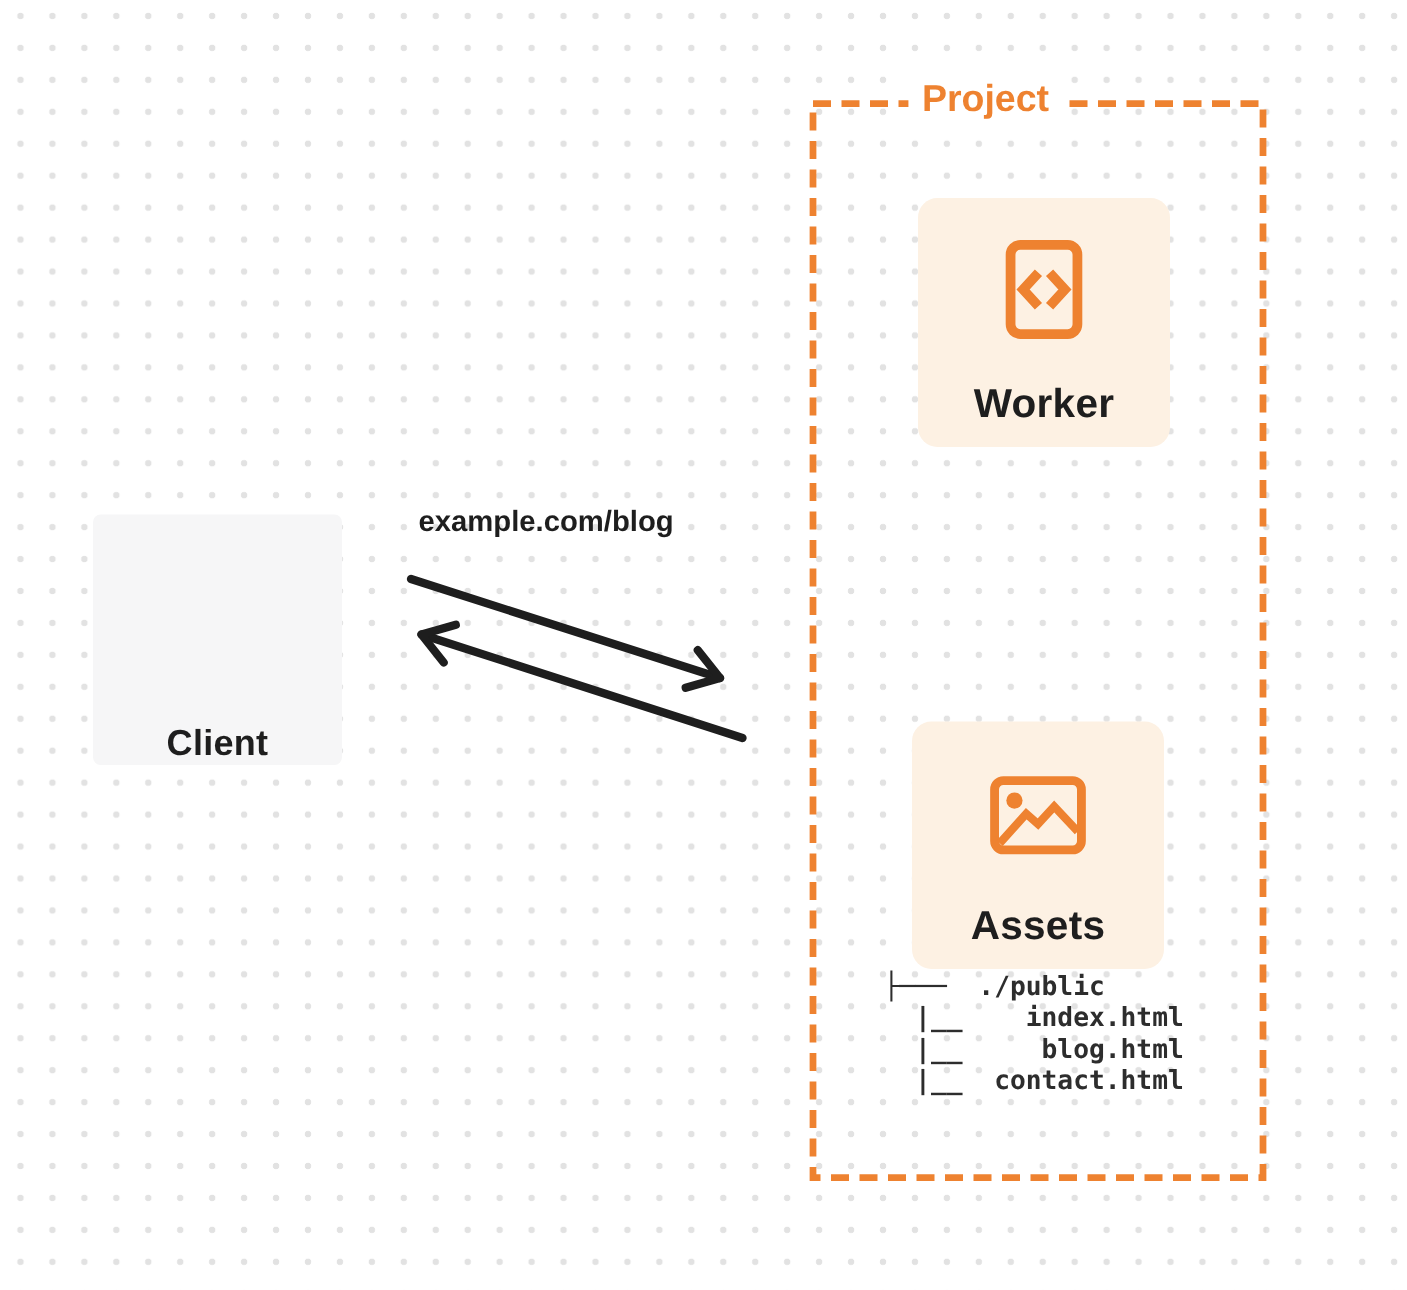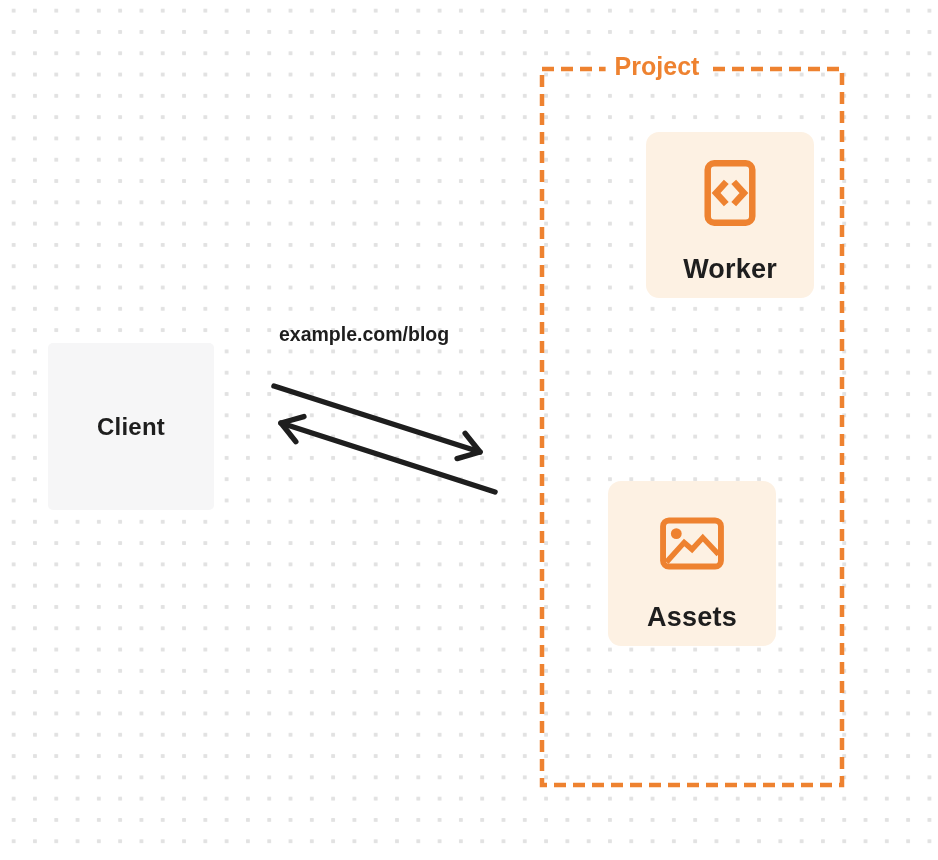--- a/index.html
+++ b/index.html
@@ -24,40 +24,40 @@
   }
   .overlay {
     position: absolute;
     left: 0;
     top: 0;
     width: 938px;
     height: 860px;
   }
   .client-box {
     position: absolute;
-    left: 48px;
+    left: 62px;
     top: 343px;
     width: 166px;
     height: 167px;
     background: #f6f6f7;
     border-radius: 5px;
     display: flex;
-    align-items: center;
+    align-items: flex-end;
     justify-content: center;
   }
   .client-box .label {
     font-size: 24px;
     font-weight: 700;
     color: #1e1e1e;
     letter-spacing: 0.2px;
   }
   .request-label {
     position: absolute;
     left: 279px;
-    top: 323px;
+    top: 337px;
     font-size: 19.5px;
     font-weight: 700;
     color: #1e1e1e;
     white-space: nowrap;
   }
   .project-label {
     position: absolute;
     left: 657px;
     top: 50px;
     transform: translateX(-50%);
@@ -79,21 +79,21 @@
     align-items: center;
   }
   .card .card-label {
     font-size: 27px;
     font-weight: 700;
     color: #1e1e1e;
     line-height: 30px;
     letter-spacing: 0.2px;
   }
   .worker-card {
-    left: 646px;
+    left: 612px;
     top: 132px;
     height: 166px;
     padding-top: 27px;
     box-sizing: content-box;
   }
   .worker-card { padding-top: 0; }
   .worker-card .icon-wrap { margin-top: 27px; }
   .worker-card .card-label { margin-top: 27px; }
   .assets-card {
     left: 608px;
@@ -160,14 +160,20 @@
     <span class="icon-wrap">
       <svg width="66" height="53" viewBox="0 0 66 54" xmlns="http://www.w3.org/2000/svg">
         <rect x="3.5" y="3.5" width="59" height="47" rx="6" fill="none" stroke="#ee8230" stroke-width="6"></rect>
         <circle cx="17" cy="17" r="5.5" fill="#ee8230"></circle>
         <path d="M7 46 L25 26 L33 33 L44 21 L60 38" fill="none" stroke="#ee8230" stroke-width="5.5" stroke-linejoin="miter"></path>
       </svg>
     </span>
     <span class="card-label">Assets</span>
   </div>
 
+  <div class="file-tree">
+    <div class="tree-line">├───  ./public</div>
+    <div class="tree-line">  |__    index.html</div>
+    <div class="tree-line">  |__     blog.html</div>
+    <div class="tree-line">  |__  contact.html</div>
+  </div>
 
 </div>
 
 </body></html>

